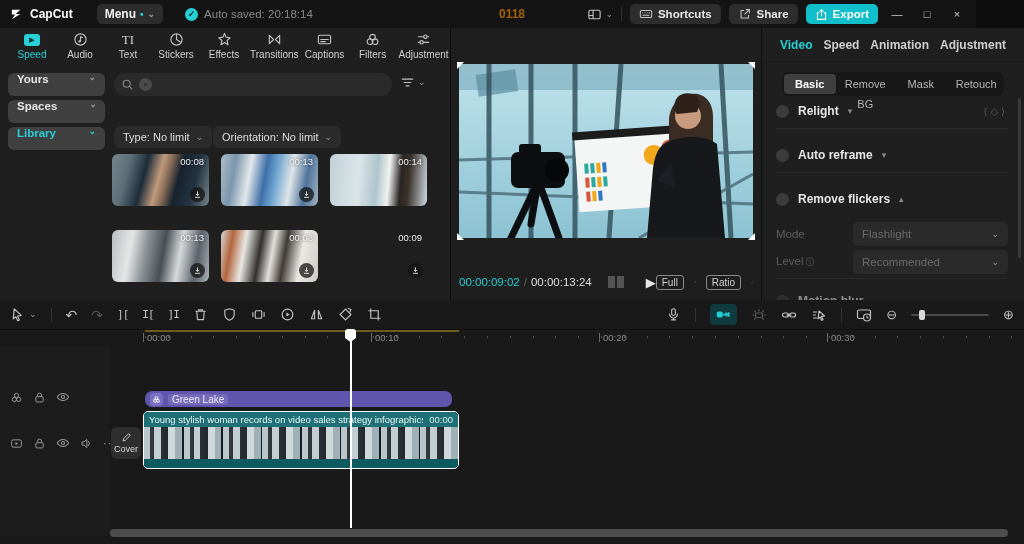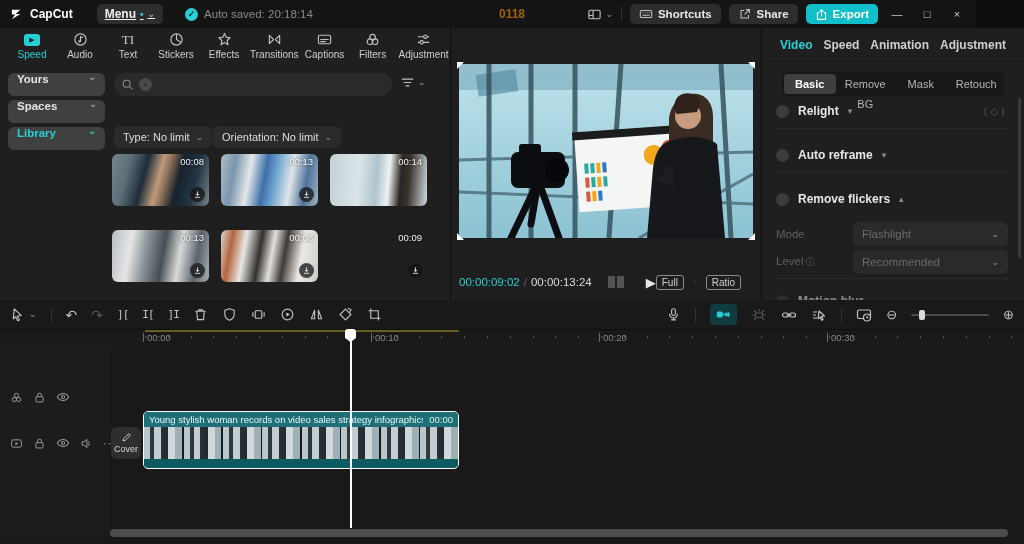--- a/index.html
+++ b/index.html
@@ -3,21 +3,21 @@
 <meta charset="utf-8">
 <style>
   * { margin:0; padding:0; box-sizing:border-box; }
   html,body { width:1024px; height:544px; background:#0d0d0d; font-family:"Liberation Sans",sans-serif; overflow:hidden; color:#d6d6d6; }
   svg { display:block; }
   .ic { color:#c2c2c2; }
 
   
   #titlebar { position:absolute; left:0; top:0; width:976px; height:28px; background:#141414; display:flex; align-items:center; }
   .logo { display:flex; align-items:center; gap:5px; padding:0 10px; color:#fff; font-weight:bold; font-size:12px; }
-  .menu-btn { display:flex; align-items:center; gap:4px; background:#2d2d2d; border-radius:5px; height:20px; padding:0 8px; font-size:12px; font-weight:bold; color:#f0f0f0; margin-left:14px;text-decoration:underline; }
+  .menu-btn { display:flex; align-items:center; gap:4px; background:#2d2d2d; border-radius:5px; height:20px; padding:0 8px; font-size:12px; font-weight:bold; color:#f0f0f0; margin-left:14px; }
   .menu-dot { color:#27cfd6; font-size:10px; }
   .chev { color:#9a9a9a; font-size:9px; line-height:1; }
   .autosave { display:flex; align-items:center; gap:6px; margin-left:22px; color:#8a8a8a; font-size:11.5px; }
   .chk { width:13px; height:13px; border-radius:50%; background:#27cfd6; color:#0e2a2c; font-size:9px; display:flex; align-items:center; justify-content:center; font-weight:bold; }
   .proj-title { position:absolute; left:462px; top:7px; width:100px; text-align:center; color:#a16207; font-size:12px; font-weight:bold; }
   .tb-right { position:absolute; right:0; top:0; height:28px; display:flex; align-items:center; gap:8px; padding-right:8px; }
   .tb-btn { display:flex; align-items:center; gap:5px; background:#2d2d2d; border-radius:5px; height:20px; padding:0 9px; font-size:11.5px; font-weight:bold; color:#e8e8e8; }
   .export-btn { background:#11bfcb; color:#ffffff; }
   .win-ctl { color:#cfcfcf; font-size:11px; width:22px; text-align:center; }
   .tb-div { width:1px; height:14px; background:#333; }
@@ -659,20 +659,30 @@
     </div>
   </div>
 
   <div class="cover-btn">
     <svg width="11" height="11" viewBox="0 0 16 16" fill="none" stroke="#d8d8d8" stroke-width="1.3">
         <path d="M3 13l.8-3.2 7.4-7.4 2.4 2.4-7.4 7.4z" stroke-linejoin="round"></path>
       </svg>
     <span>Cover</span>
   </div>
 
+  <div class="audio-clip">
+    <span class="ac-badge">
+      <svg width="9" height="9" viewBox="0 0 16 16" fill="none" stroke="#fff" stroke-width="1.6">
+          <circle cx="8" cy="5.5" r="2.6"></circle>
+          <circle cx="5.4" cy="10.4" r="2.6"></circle>
+          <circle cx="10.6" cy="10.4" r="2.6"></circle>
+        </svg>
+    </span>
+    <span class="ac-name">Green Lake</span>
+  </div>
 
   <div class="video-clip">
     <div class="vc-title">
       <span class="vc-name">Young stylish woman records on video sales strategy infographics</span>
       <span class="vc-time">00:00</span>
     </div>
     <div class="filmstrip"></div>
     <div class="vc-bottom"></div>
   </div>
 

